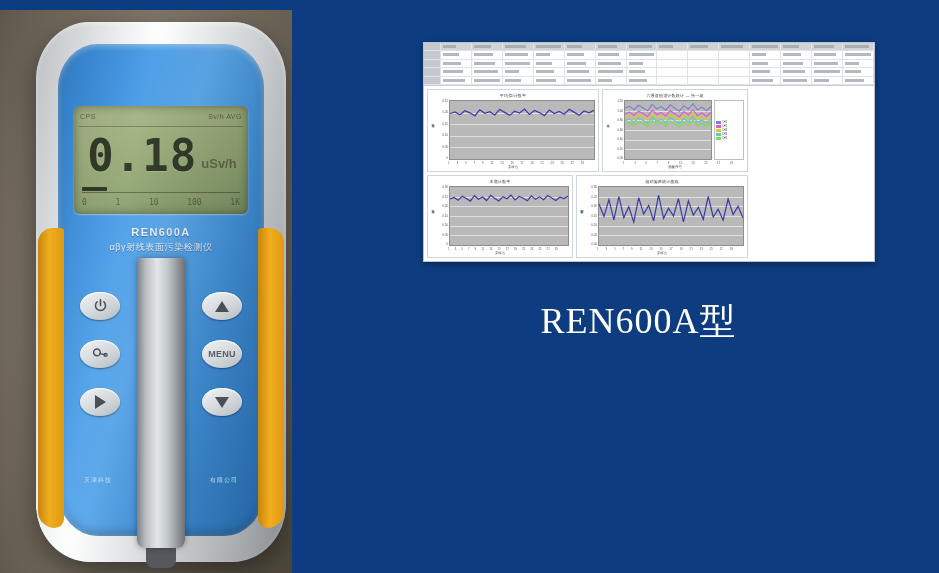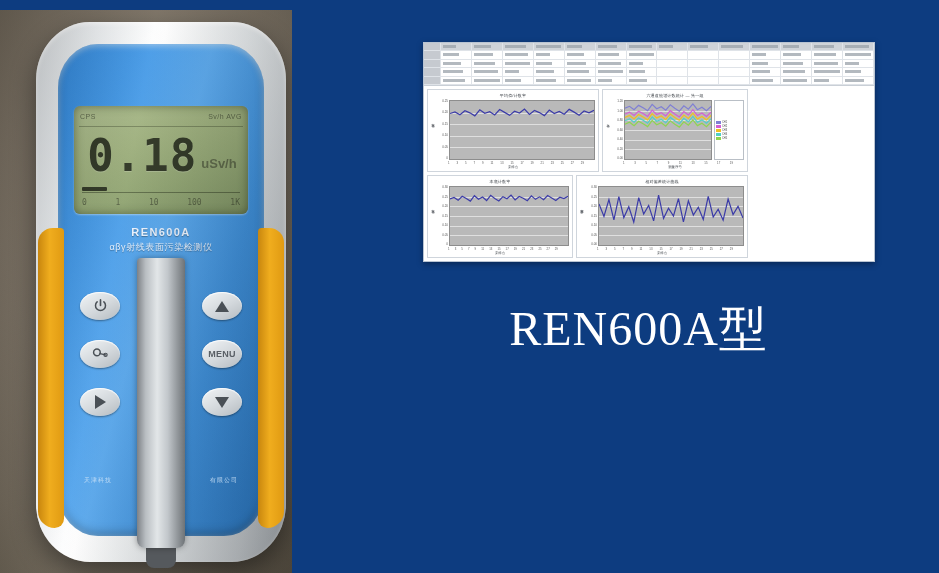--- a/index.html
+++ b/index.html
@@ -179,21 +179,21 @@
   .clegend div{display:flex;align-items:center;gap:1px;font-size:2.6px;color:#444;}
   .clegend i{width:5px;height:3px;display:block;}
 
   
   .caption{
     position:absolute;left:320px;right:0;top:300px;
     color:#ffffff;text-align:center;
   }
   .cap1{
     font-family:"Liberation Serif", serif;
-    font-size:48px;letter-spacing:1px;line-height:1.2;
+    font-size:36px;letter-spacing:1px;line-height:1.2;
     margin-left:18px;
   }
   .cap2{
     font-family:"Liberation Serif", serif;
     font-size:36px;letter-spacing:2px;line-height:1.25;margin-top:22px;
   }
 </style>
 </head>
 <body>
 

